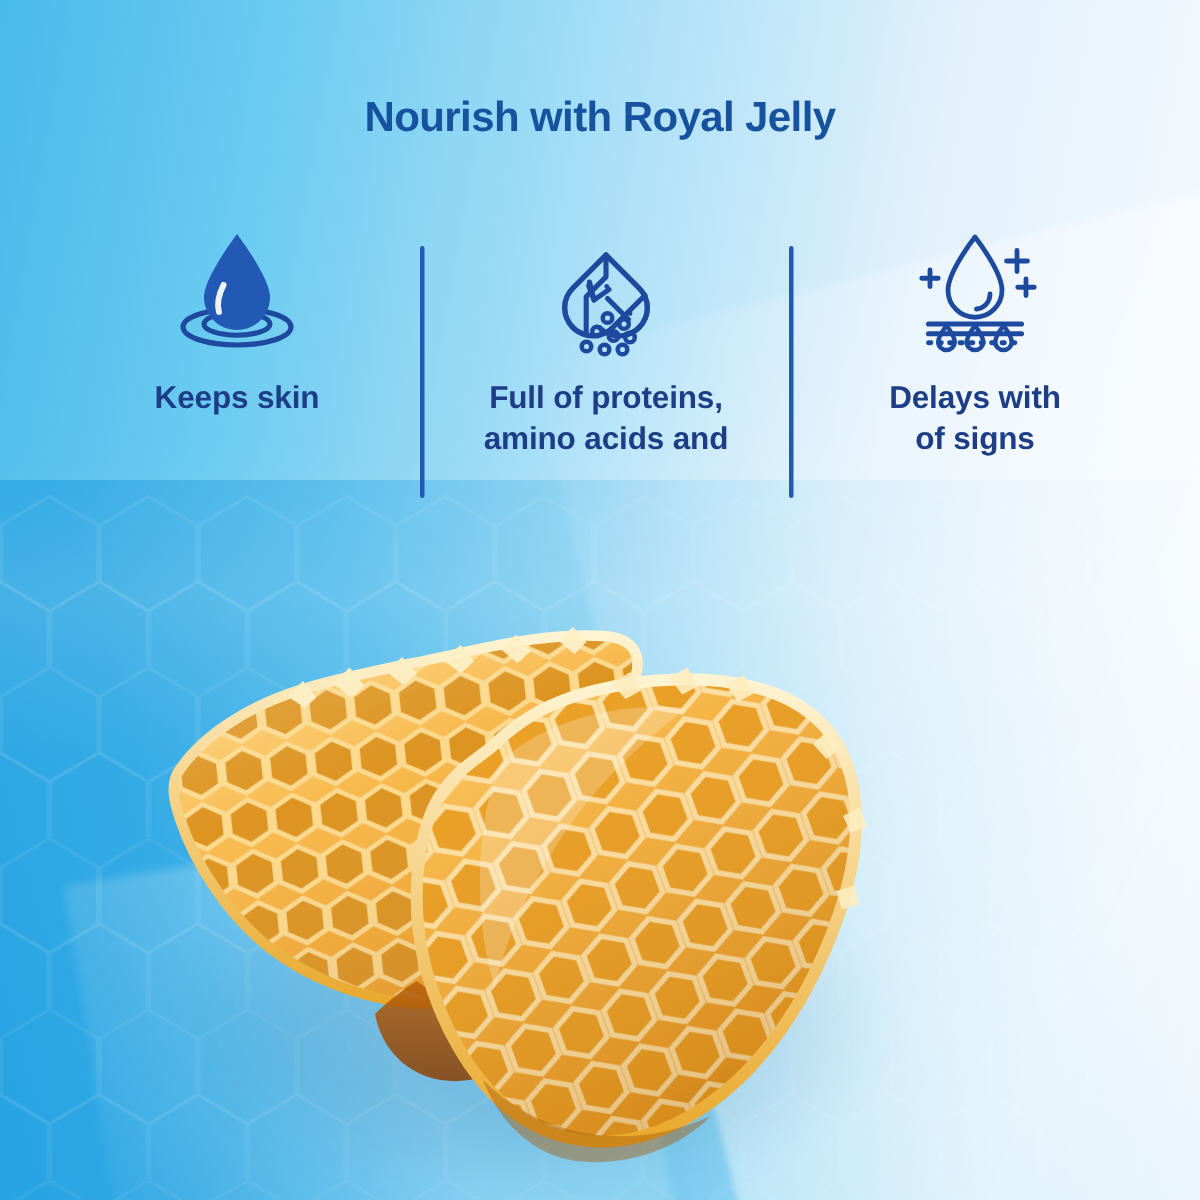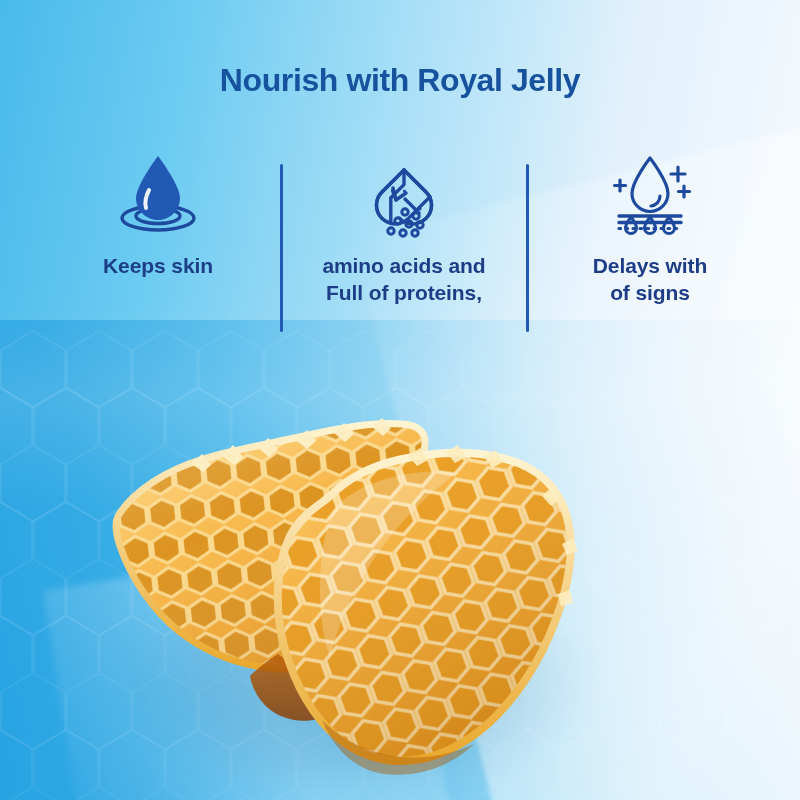--- a/index.html
+++ b/index.html
@@ -71,21 +71,21 @@
   .hex-layer{
     position:absolute; left:0; top:330px; width:100%; height:470px;
     opacity:.5;
   }
   .hex-layer svg{ width:100%; height:100%; display:block; }
 
   
   .headline{
     position:absolute; left:0; top:62px; width:100%;
     text-align:center;
-    font-size:32px;
+    font-size:28px;
     font-weight:700;
     letter-spacing:-0.4px;
     color:#17529e;
     line-height:1.15;
     white-space:nowrap;
   }
 
   
   .benefits{
     position:absolute; left:44px; top:152px; width:720px; height:190px;
@@ -214,22 +214,22 @@
           <circle cx="40" cy="69" r="3.2"></circle>
           <circle cx="51" cy="72" r="3.2"></circle>
           <circle cx="62" cy="73" r="3.2"></circle>
           <circle cx="33" cy="79" r="3.2"></circle>
           <circle cx="45" cy="81" r="3.2"></circle>
           <circle cx="57" cy="81" r="3.2"></circle>
         </g>
       </svg>
     </div>
     <div class="caption">
+      <div>Full of proteins,</div>
       <div>amino acids and</div>
-      <div>Full of proteins,</div>
     </div>
   </div>
 
   <div class="divider"></div>
 
   <div class="benefit">
     <div class="icon">
       <svg width="96" height="86" viewBox="0 0 96 86" xmlns="http://www.w3.org/2000/svg">
         <g fill="none" stroke="#1d4a9e" stroke-width="3.2" stroke-linecap="round" stroke-linejoin="round">
 

